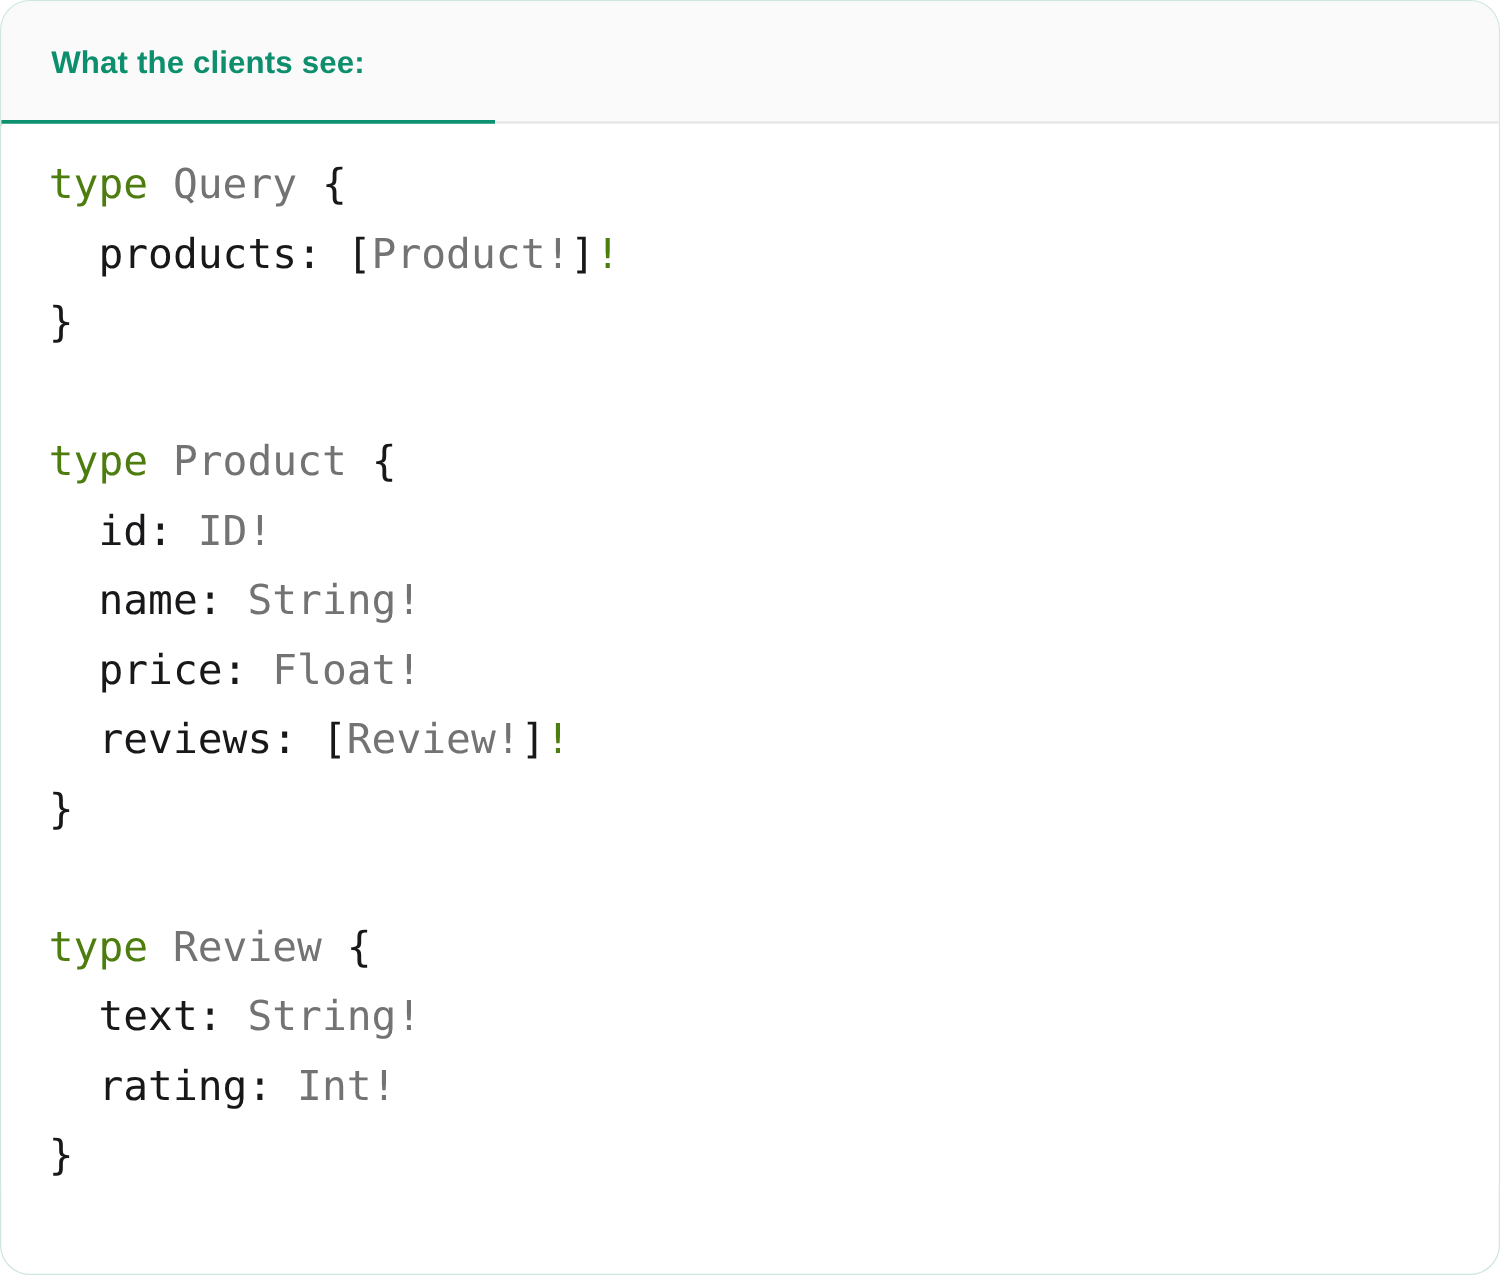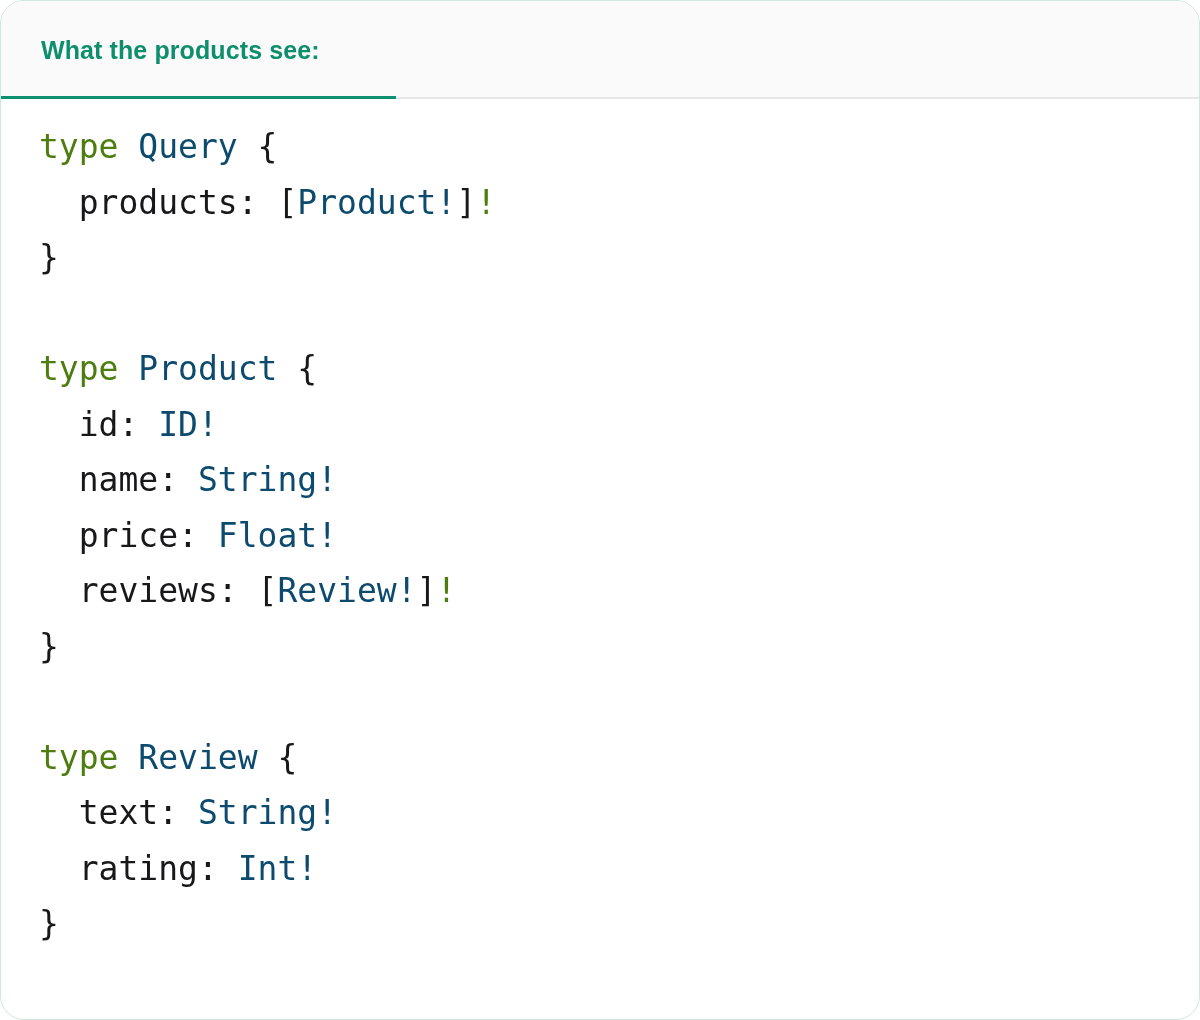--- a/index.html
+++ b/index.html
@@ -80,31 +80,31 @@
     line-height: 55.5px;
     color: #18181b;
     white-space: pre;
     letter-spacing: 0px;
   }
 
   .ln { display: block; height: 55.5px; }
   .ln.blank { }
 
   .kw  { color: #4d7c0f; }   
-  .tn  { color: #0c4a6e; }   
+  .tn  { color: #737373; }   
   .pn  { color: #18181b; }   
 </style>
 </head>
 <body>
 
 <div id="card">
 
   <div id="tabbar">
     <div class="tab">
-      <span class="tab-label">What the products see:</span>
+      <span class="tab-label">What the clients see:</span>
       <span class="tab-underline"></span>
     </div>
   </div>
 
   <div id="code">
     <pre class="code-pre"><span class="ln"><span class="kw">type</span><span class="pn"> </span><span class="tn">Query</span><span class="pn"> {</span></span><span class="ln"><span class="pn">  products: </span><span class="pn">[</span><span class="tn">Product!</span><span class="pn">]</span><span class="kw">!</span></span><span class="ln"><span class="pn">}</span></span><span class="ln blank"> </span><span class="ln"><span class="kw">type</span><span class="pn"> </span><span class="tn">Product</span><span class="pn"> {</span></span><span class="ln"><span class="pn">  id: </span><span class="tn">ID!</span></span><span class="ln"><span class="pn">  name: </span><span class="tn">String!</span></span><span class="ln"><span class="pn">  price: </span><span class="tn">Float!</span></span><span class="ln"><span class="pn">  reviews: </span><span class="pn">[</span><span class="tn">Review!</span><span class="pn">]</span><span class="kw">!</span></span><span class="ln"><span class="pn">}</span></span><span class="ln blank"> </span><span class="ln"><span class="kw">type</span><span class="pn"> </span><span class="tn">Review</span><span class="pn"> {</span></span><span class="ln"><span class="pn">  text: </span><span class="tn">String!</span></span><span class="ln"><span class="pn">  rating: </span><span class="tn">Int!</span></span><span class="ln"><span class="pn">}</span></span></pre>
   </div>
 
 </div>
 

